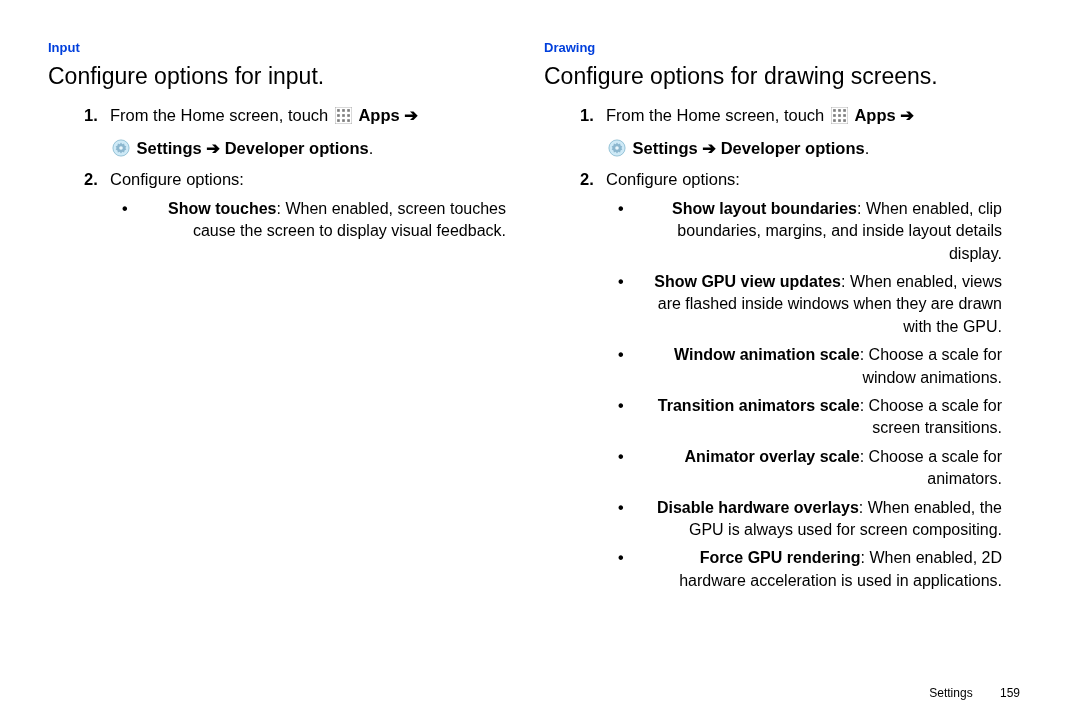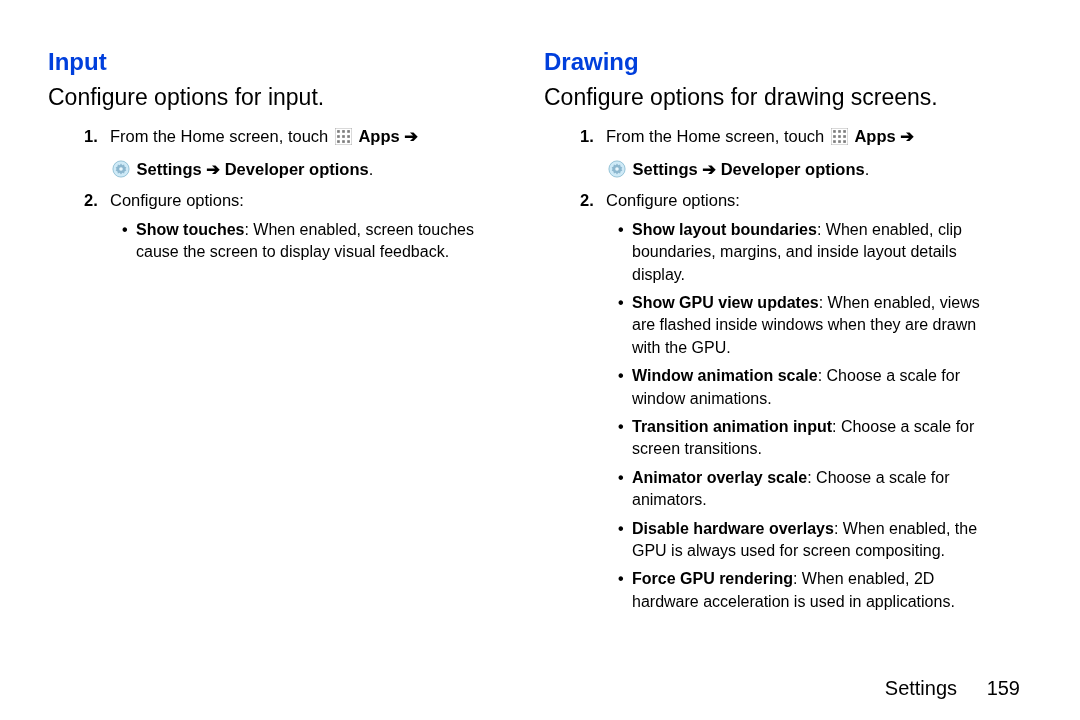--- a/index.html
+++ b/index.html
@@ -21,22 +21,22 @@
     position: relative;
   }
   .col {
     width: 50%;
     box-sizing: border-box;
     padding-right: 24px;
   }
   .heading {
     color: #003fdc;
     font-weight: bold;
-    font-size: 24px;
-    margin: 8px 0 8px 0;
+    font-size: 13px;
+    margin: 0 0 8px 0;
     font-family: Arial, Helvetica, sans-serif;
   }
   .intro {
     font-size: 23px;
     margin: 4px 0 8px 0;
     font-family: Arial, Helvetica, sans-serif;
   }
   ol.steps {
     margin: 14px;
     padding: 0 0 0 28px;
@@ -78,20 +78,21 @@
     vertical-align: -3px;
     margin: 0 2px;
   }
   .settings-icon svg { width: 18px; height: 18px; display: block; }
   .bold { font-weight: bold; }
   .arrow { font-weight: bold; }
   ul.bullets {
     list-style: none;
     margin: 4px 0 0 0;
     padding: 0 0 0 12px;
+    text-align: right;
   }
   ul.bullets > li {
     position: relative;
     margin: 6px 0;
     padding-left: 14px;
     font-size: 16px;
     line-height: 1.4;
     font-family: "Arial Narrow", Arial, Helvetica, sans-serif;
     font-stretch: condensed;
   }
@@ -101,21 +102,21 @@
     left: 0;
     top: 0;
     font-weight: bold;
   }
   ul.bullets .term { font-weight: bold; }
   ul.bullets .desc { font-weight: normal; }
   .footer {
     position: absolute;
     right: 60px;
     bottom: 20px;
-    font-size: 20px;
+    font-size: 12px;
     font-family: Arial, Helvetica, sans-serif;
     text-align: center;
   }
   .footer .sect { margin-right: 24px; }
 </style>
 </head>
 <body>
 
 <div class="page">
 
@@ -205,21 +206,21 @@
           <span class="arrow">➔</span>
           <span class="bold">Developer options</span><span>.</span>
         </span>
       </li>
       <li>
         <span>Configure options:</span>
         <ul class="bullets">
           <li><span class="term">Show layout boundaries</span><span class="desc">: When enabled, clip boundaries, margins, and inside layout details display.</span></li>
           <li><span class="term">Show GPU view updates</span><span class="desc">: When enabled, views are flashed inside windows when they are drawn with the GPU.</span></li>
           <li><span class="term">Window animation scale</span><span class="desc">: Choose a scale for window animations.</span></li>
-          <li><span class="term">Transition animation input</span><span class="desc">: Choose a scale for screen transitions.</span></li>
+          <li><span class="term">Transition animators scale</span><span class="desc">: Choose a scale for screen transitions.</span></li>
           <li><span class="term">Animator overlay scale</span><span class="desc">: Choose a scale for animators.</span></li>
           <li><span class="term">Disable hardware overlays</span><span class="desc">: When enabled, the GPU is always used for screen compositing.</span></li>
           <li><span class="term">Force GPU rendering</span><span class="desc">: When enabled, 2D hardware acceleration is used in applications.</span></li>
         </ul>
       </li>
     </ol>
   </div>
 
   <div class="footer">
     <span class="sect">Settings</span>

